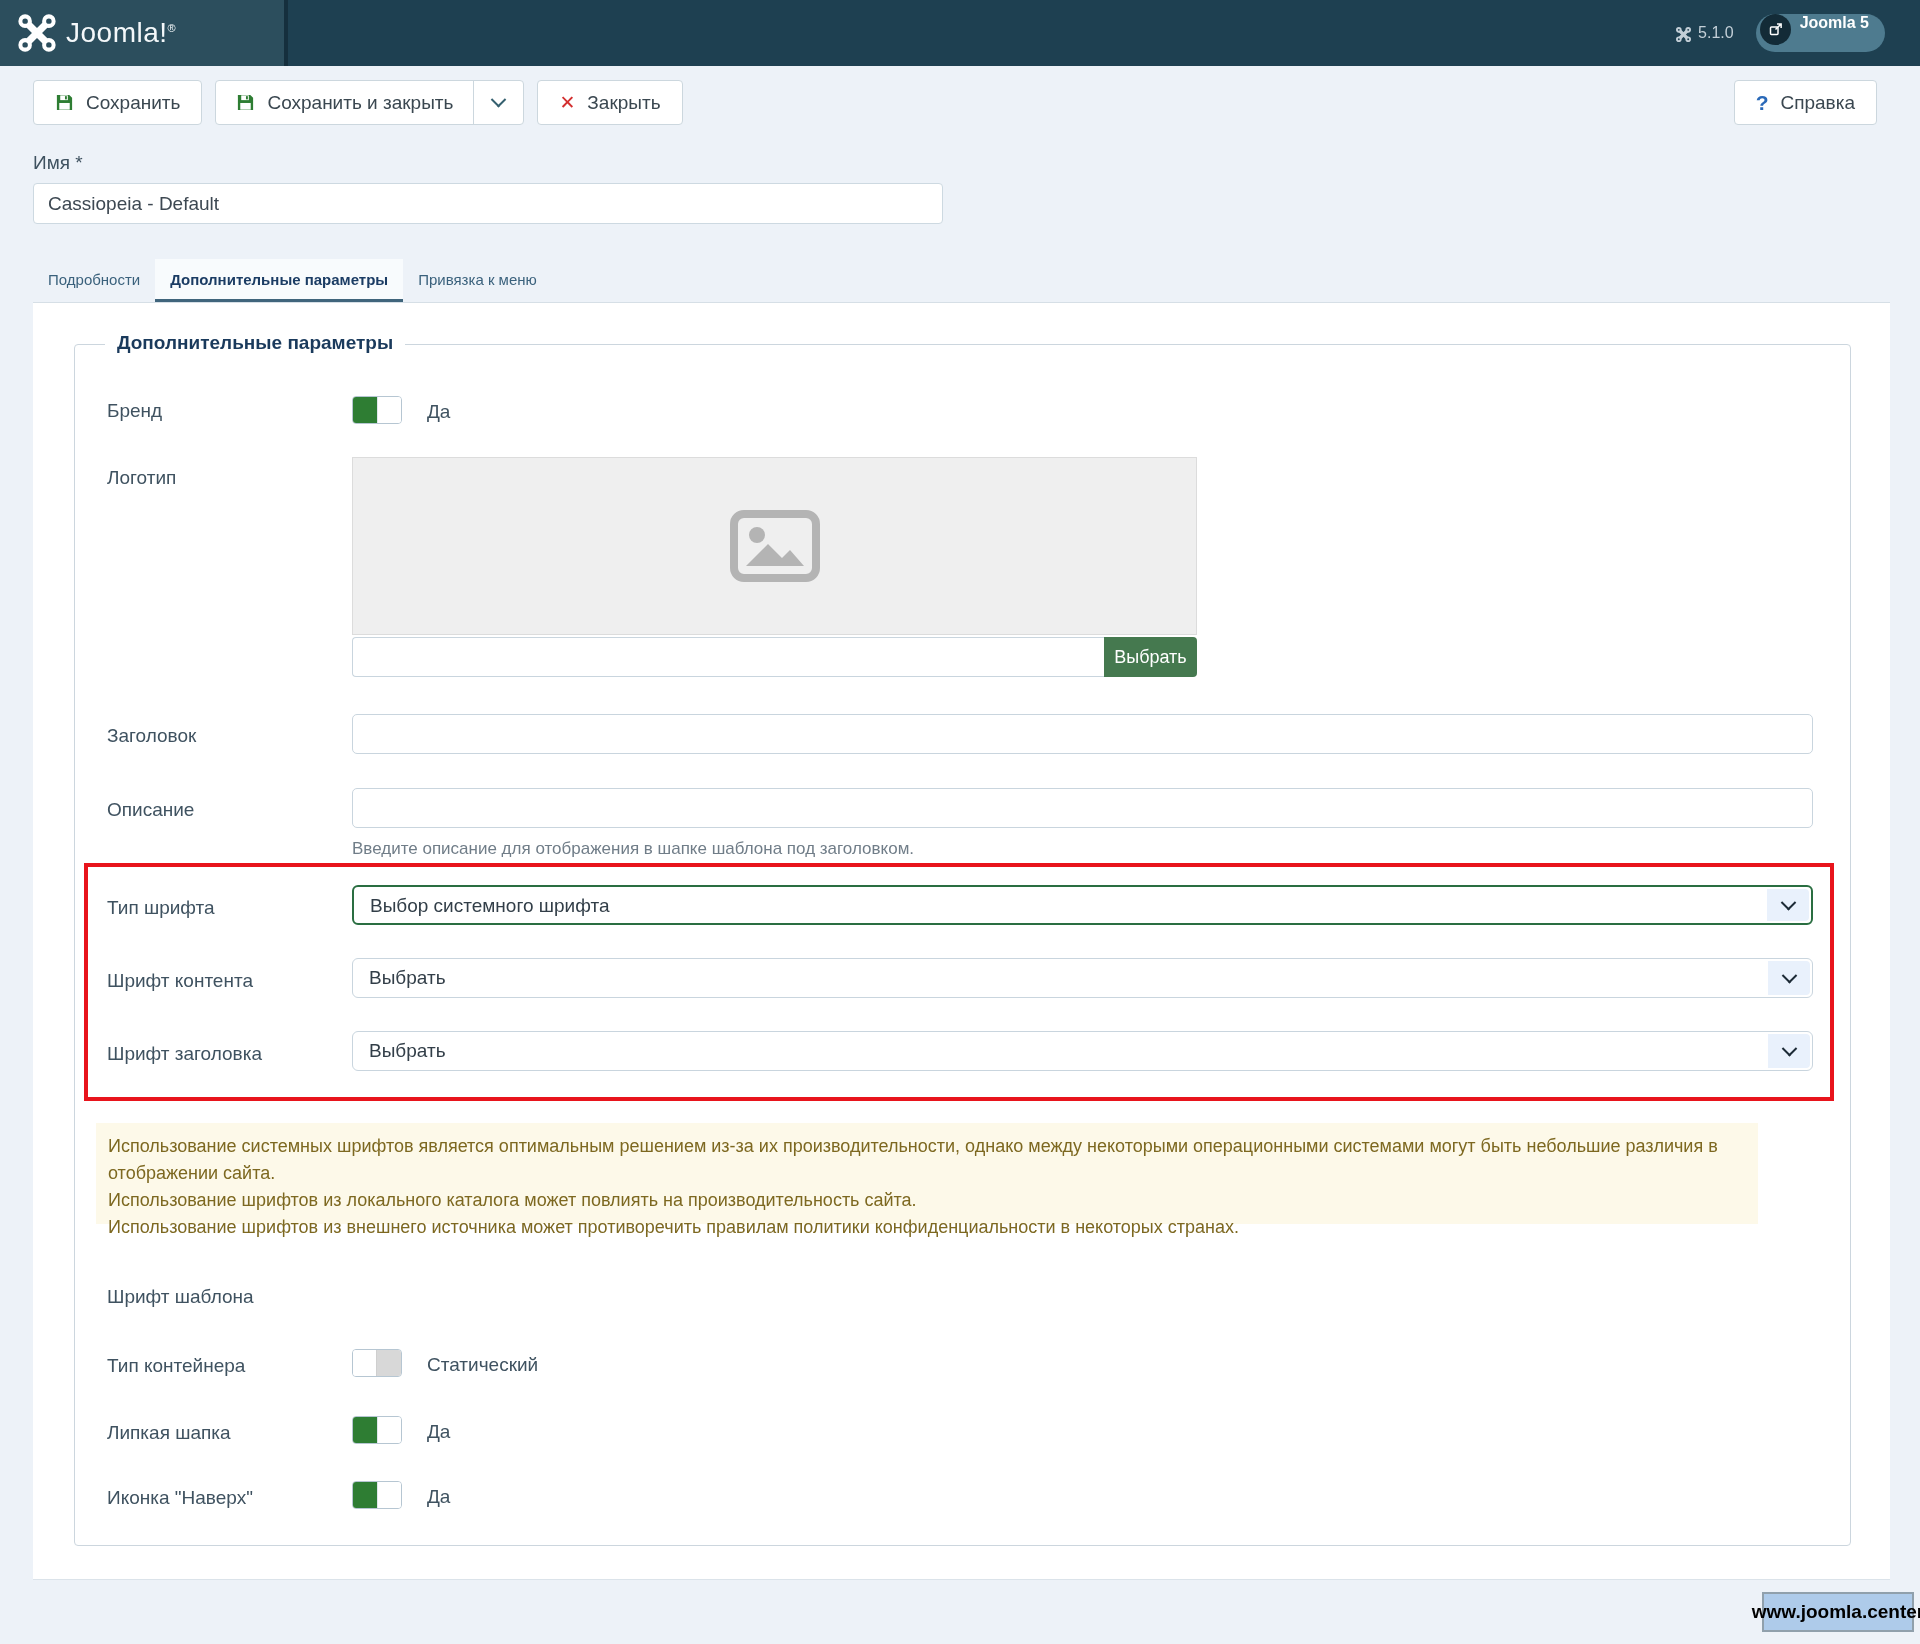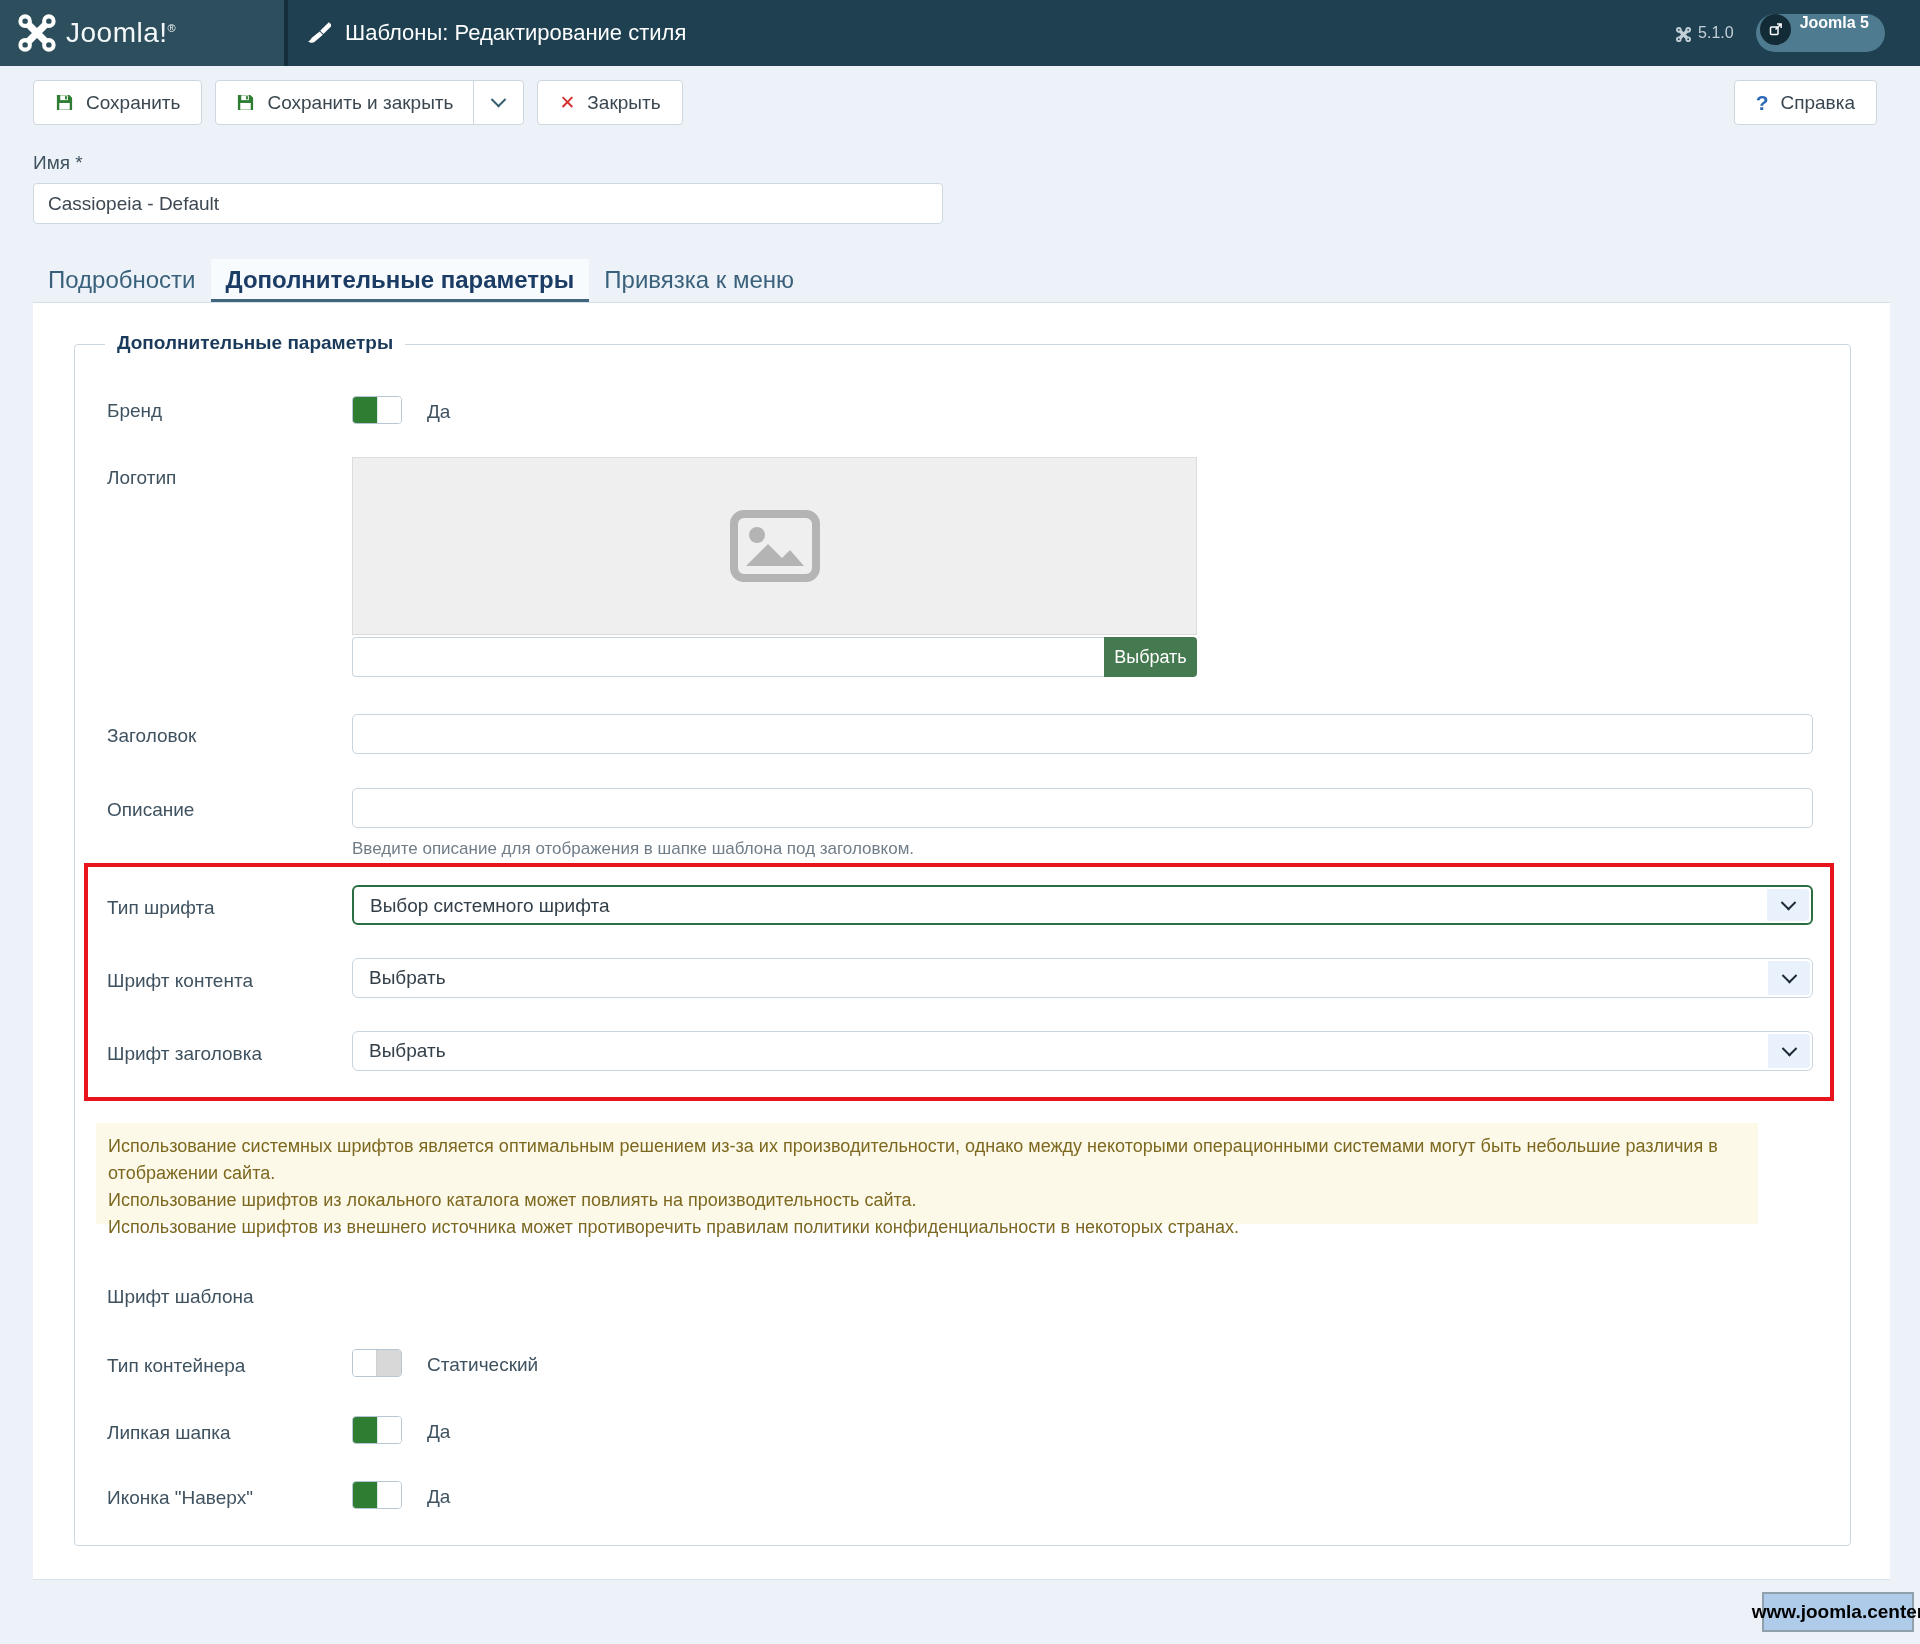--- a/index.html
+++ b/index.html
@@ -46,21 +46,21 @@
   .help { position:absolute; top:80px; right:43px; }
   
   .name-label { position:absolute; top:152px; left:33px; font-size:19px; color:#3f5260; }
   .name-input {
     position:absolute; top:183px; left:33px; width:910px; height:41px;
     border:1px solid #cdd9e1; border-radius:4px; padding:0 14px; font-size:19px; color:#3d4852;
     font-family:inherit; background:#fff;
   }
   
   .tabbar { position:absolute; top:259px; left:33px; width:1857px; height:44px; border-bottom:1px solid #d6dfe6; display:flex; }
-  .tab { padding:0 15px; line-height:42px; font-size:24px; color:#3a617c; cursor:pointer; }
+  .tab { padding:0 15px; line-height:42px; font-size:15px; color:#3a617c; cursor:pointer; }
   .tab.active { color:#1b3c64; font-weight:bold; border-bottom:3px solid #40657c; background:#f8fbfd; }
   
   .card { position:absolute; top:303px; left:33px; width:1857px; height:1277px; background:#fff; border-bottom:1px solid #dbe3ea; }
   .fs { position:absolute; top:41px; left:41px; width:1777px; height:1202px; border:1px solid #ccd6de; border-radius:4px; }
   .legend { position:absolute; top:-13px; left:30px; background:#fff; padding:0 12px; font-size:19px; font-weight:bold; color:#1a3a5c; }
   .flabel { position:absolute; left:32px; font-size:19px; color:#3f5260; white-space:nowrap; }
   .tvalue { position:absolute; left:352px; font-size:19px; color:#3f5260; }
   
   .toggle { position:absolute; left:277px; width:50px; height:28px; border:1px solid #b6c6d2; border-radius:4px; background:#fff; overflow:hidden; cursor:pointer; }
   .toggle .half { position:absolute; top:0; bottom:0; width:50%; }
@@ -97,27 +97,20 @@
       <g stroke="#fff" fill="none">
         <line x1="9" y1="9" x2="23" y2="23" stroke-width="6" stroke-linecap="round"></line>
         <line x1="23" y1="9" x2="9" y2="23" stroke-width="6" stroke-linecap="round"></line>
         <circle cx="6" cy="6" r="4" stroke-width="3.4" fill="#2c4e5d"></circle>
         <circle cx="26" cy="6" r="4" stroke-width="3.4" fill="#2c4e5d"></circle>
         <circle cx="6" cy="26" r="4" stroke-width="3.4" fill="#2c4e5d"></circle>
         <circle cx="26" cy="26" r="4" stroke-width="3.4" fill="#2c4e5d"></circle>
       </g>
     </svg>
     <span class="logo-word"><span>Joomla!</span><sup>®</sup></span>
-  </div>
-  <div class="hdr-title">
-    <svg width="26" height="26" viewBox="0 0 24 24">
-      <path d="M22 2 L14 10 L17 13 L25 5 Z" fill="#fff"></path>
-      <path d="M13.5 10.5 L16.5 13.5 L9 20 C7 21.5 4 21 3 19.5 C4.5 19 5.5 18 6 16.5 Z" fill="#fff"></path>
-    </svg>
-    <span class="t">Шаблоны: Редактирование стиля</span>
   </div>
   <div class="hdr-right">
     <span class="ver">
       <svg width="15" height="15" viewBox="0 0 32 32">
         <g stroke="#c3cfd7" fill="none">
           <line x1="9" y1="9" x2="23" y2="23" stroke-width="7" stroke-linecap="round"></line>
           <line x1="23" y1="9" x2="9" y2="23" stroke-width="7" stroke-linecap="round"></line>
           <circle cx="6" cy="6" r="4" stroke-width="4" fill="#1e4051"></circle>
           <circle cx="26" cy="6" r="4" stroke-width="4" fill="#1e4051"></circle>
           <circle cx="6" cy="26" r="4" stroke-width="4" fill="#1e4051"></circle>

